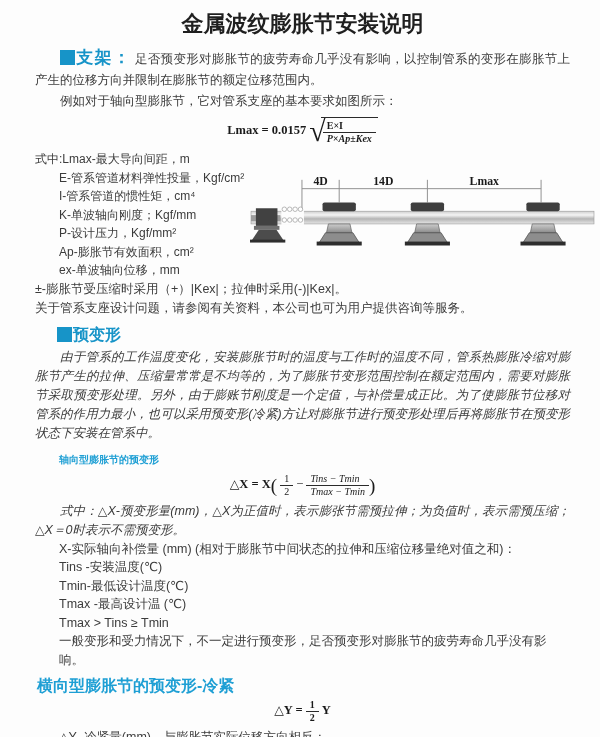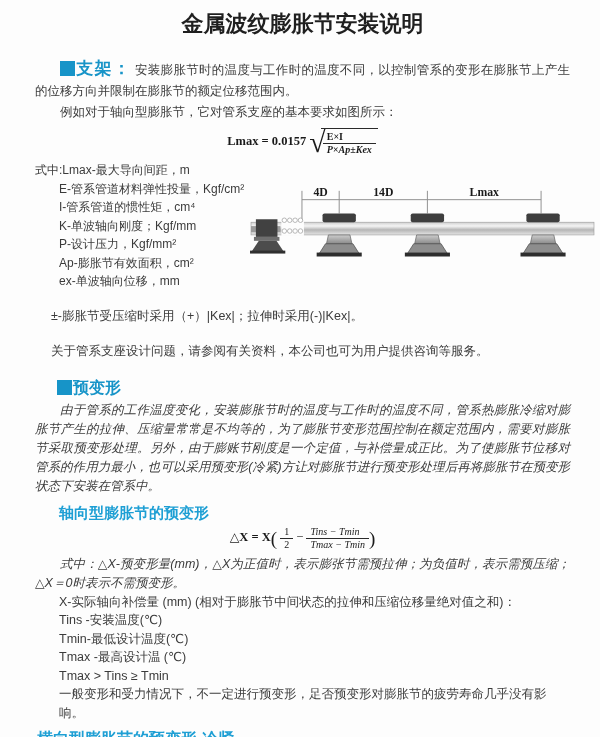--- a/index.html
+++ b/index.html
@@ -1,57 +1,57 @@
 <!DOCTYPE html>
 <html><head>
 <meta charset="utf-8">
 <style>
   html,body{margin:0;padding:0;background:#e9e9e9;}
   .page{
     width:600px;height:737px;margin:0 auto;background:#fdfdfd;
     box-sizing:border-box;padding:10px 30px 0 35px;position:relative;overflow:hidden;
     font-family:"Liberation Sans","DejaVu Sans",sans-serif;color:#3b3b3b;font-size:12.5px;
   }
-  .title{text-align:center;font-size:22px;font-weight:bold;color:#1f1f1f;margin:0 0 20px 0;line-height:28px;}
+  .title{text-align:center;font-size:22px;font-weight:bold;color:#1f1f1f;margin:0 0 9px 0;line-height:28px;}
   .para{margin:0;text-indent:2em;line-height:21px;text-align:justify;}
   .para.tight{line-height:19px;font-style:italic;}
   .marker{display:inline-block;width:15px;height:15px;background:#1794c8;margin-right:1px;vertical-align:-2px;}
   .sec-head{color:#1794c8;font-size:17px;font-weight:bold;letter-spacing:1px;}
   .sec2-head{color:#1794c8;font-size:16px;font-weight:bold;margin:6px 0 2px 0;line-height:22px;padding-left:22px;}
-  .sub-head{color:#1e9fd4;font-size:15px;font-weight:bold;margin:7px 0 2px 0;padding-left:24px;line-height:19px;}
+  .sub-head{color:#1e9fd4;font-size:10px;font-weight:bold;margin:7px 0 2px 0;padding-left:24px;line-height:19px;}
   .sub-head.flush{padding-left:2px;font-size:16px;}
   .formula{text-align:center;font-family:"Liberation Serif","DejaVu Serif",serif;color:#1a1a1a;margin:4px 0;}
   .formula .bold{font-weight:bold;}
   .frac{display:inline-block;vertical-align:middle;text-align:left;font-size:10px;line-height:1.2;}
   .frac .num{display:block;border-bottom:1px solid #2a2a2a;padding:0 4px;}
   .frac .den{display:block;padding:0 4px;}
   .ital{font-style:italic;}
   .rad{font-size:30px;font-weight:normal;vertical-align:middle;line-height:1;}
   .radicand{display:inline-block;vertical-align:middle;border-top:1.5px solid #2a2a2a;margin-left:-5px;padding:2px 2px 0 2px;}
   .big-paren{font-size:19px;vertical-align:middle;}
   .cols{display:flex;margin-right:-25px;}
   .vars{flex:0 0 215px;list-style:none;margin:0;padding:0;font-size:12px;line-height:18.5px;}
   .vars li{white-space:nowrap;}
   .vars li + li{padding-left:24px;}
   .diagram-wrap{flex:1;padding-top:22px;}
-  .note-line{margin:16px;line-height:19px;}
+  .note-line{margin:0;line-height:19px;}
   .note-line.ind{padding-left:24px;}
   .plainlines{list-style:none;margin:0;padding:0;line-height:18.5px;}
   .plainlines li{padding-left:24px;}
 </style>
 </head>
 <body>
 
 <div class="page">
 
   <h1 class="title">金属波纹膨胀节安装说明</h1>
 
   <p class="para">
     <span class="marker"></span><span class="sec-head">支架：</span>
-    <span>安装膨胀节时的温度与工作时的温度不同，以控制管系的变形在膨胀节上产生的位移方向并限制在膨胀节的额定位移范围内。</span>
+    <span>足否预变形对膨胀节的疲劳寿命几乎没有影响，以控制管系的变形在膨胀节上产生的位移方向并限制在膨胀节的额定位移范围内。</span>
   </p>
   <p class="para">例如对于轴向型膨胀节，它对管系支座的基本要求如图所示：</p>
 
   <div class="formula">
     <span class="bold">Lmax = 0.0157</span>
     <span class="rad">√</span><span class="radicand"><span class="frac bold"><span class="num">E×I</span><span class="den ital">P×Ap±Kex</span></span></span>
   </div>
 
   <div class="cols">
     <ul class="vars">

